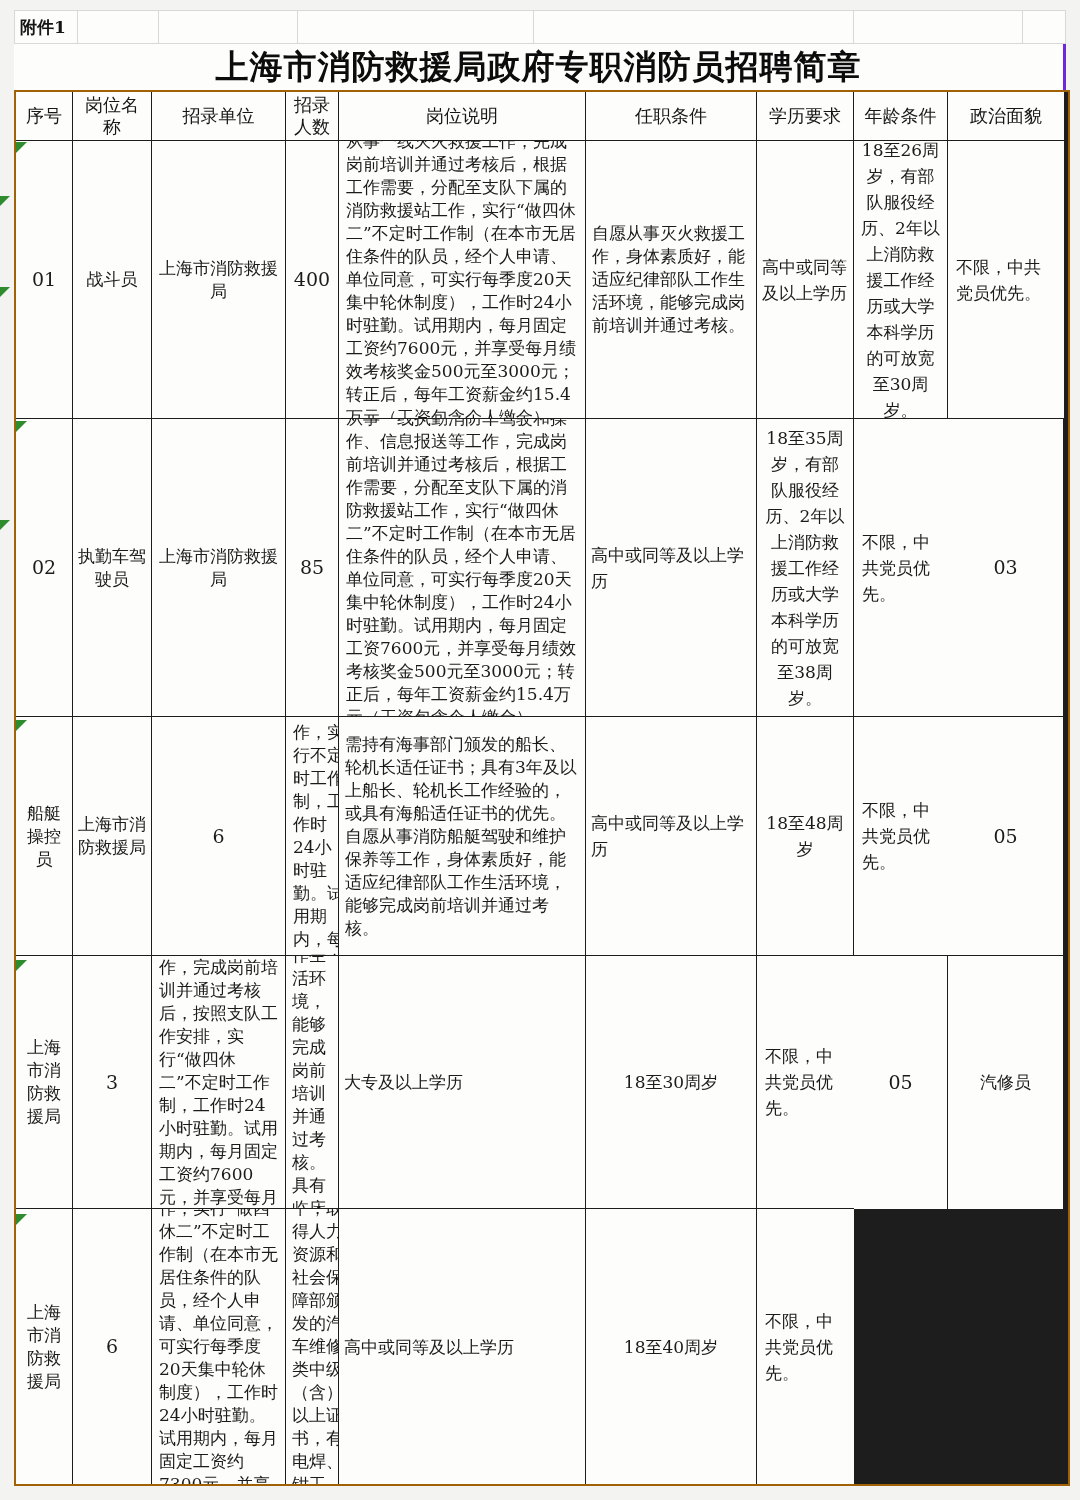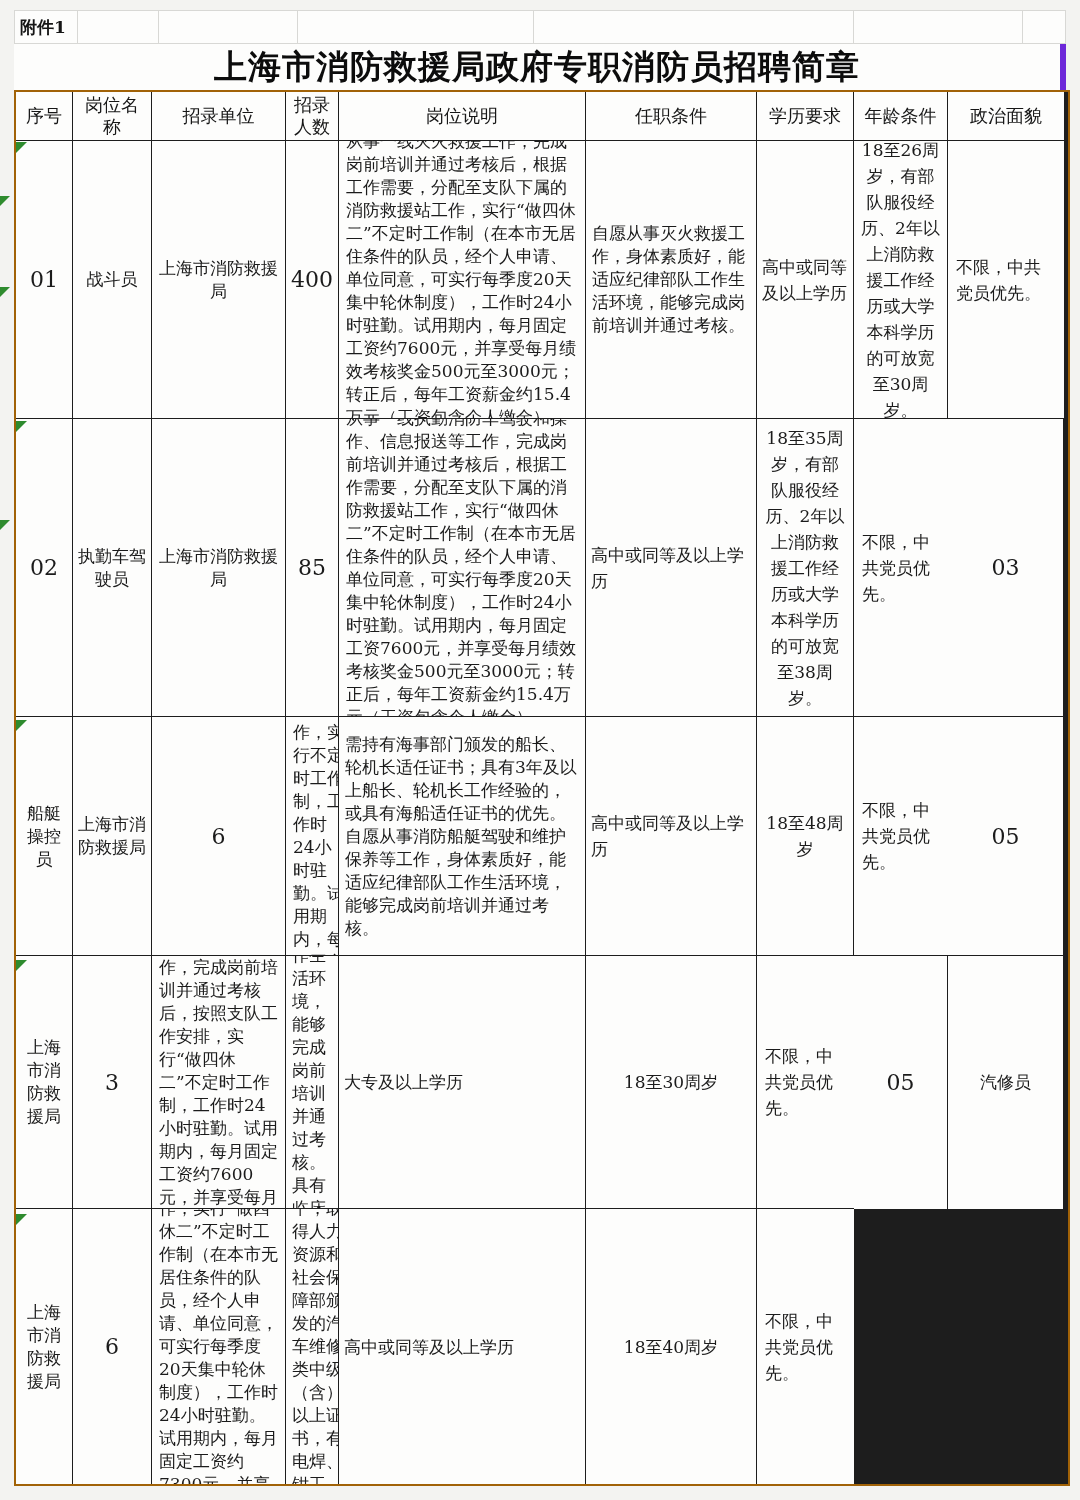--- a/index.html
+++ b/index.html
@@ -19,21 +19,21 @@
   }
   .strip-cell { height:100%; border-right:1px solid #d8d8d5; display:flex; align-items:center; }
   .strip-cell:last-child { border-right:none; }
   .sc1 { width:63px; padding-left:5px; }
   .sc2 { width:81px; } .sc3 { width:139px; } .sc4 { width:236px; }
   .sc5 { width:320px; } .sc6 { width:169px; } .sc7 { flex:1; }
   .attachment-label { font-size:17px; font-weight:600; color:#151515; white-space:nowrap; }
   
   .title-row {
     position:absolute; left:14px; top:44px; width:1052px; height:46px;
-    background:#fdfdfc; border-right:6px solid #6d28d9;
+    background:#fdfdfc; border-right:3px solid #6d28d9;
     display:flex; align-items:center; justify-content:center;
   }
   .page-title {
     font-family:"DejaVu Sans","Liberation Sans",sans-serif;
     font-size:33px; font-weight:700; color:#0c0c0c; letter-spacing:1px; white-space:nowrap;
   }
   
   .sheet {
     position:absolute; left:14px; top:90px; width:1056px;
     border:2px solid #a16207; background:#1d1d1d;
@@ -49,21 +49,21 @@
   .cell.last-col { border-right:none; }
   .cell.last-row { border-bottom:none; }
   .hdr { align-items:center; justify-content:center; text-align:center;
          font-size:18px; line-height:22px; padding:0 4px; color:#161616; }
   .a-center { align-items:center; justify-content:center; text-align:center; padding:0 3px; }
   .a-desc  { align-items:center; text-align:left; padding:2px 7px; }
   .a-req   { align-items:center; text-align:left; padding:2px 6px; white-space:pre-line; }
   .a-edu   { align-items:center; text-align:left; padding:0 5px; line-height:26px; }
   .a-age   { align-items:center; justify-content:center; text-align:center; padding:0 6px; line-height:26px; }
   .a-pol   { align-items:center; text-align:left; padding:0 8px; line-height:26px; }
-  .num     { font-size:22px; }
+  .num     { font-size:19px; }
   
   .corner-flag {
     position:absolute; width:0; height:0;
     border-top:11px solid #2e8b2e; border-right:11px solid transparent;
   }
   .edge-flag {
     position:absolute; left:0; width:0; height:0;
     border-top:10px solid #2e8b2e; border-right:10px solid transparent;
   }
   .cf1 { left:16px; top:142px; } .cf2 { left:16px; top:421px; }

